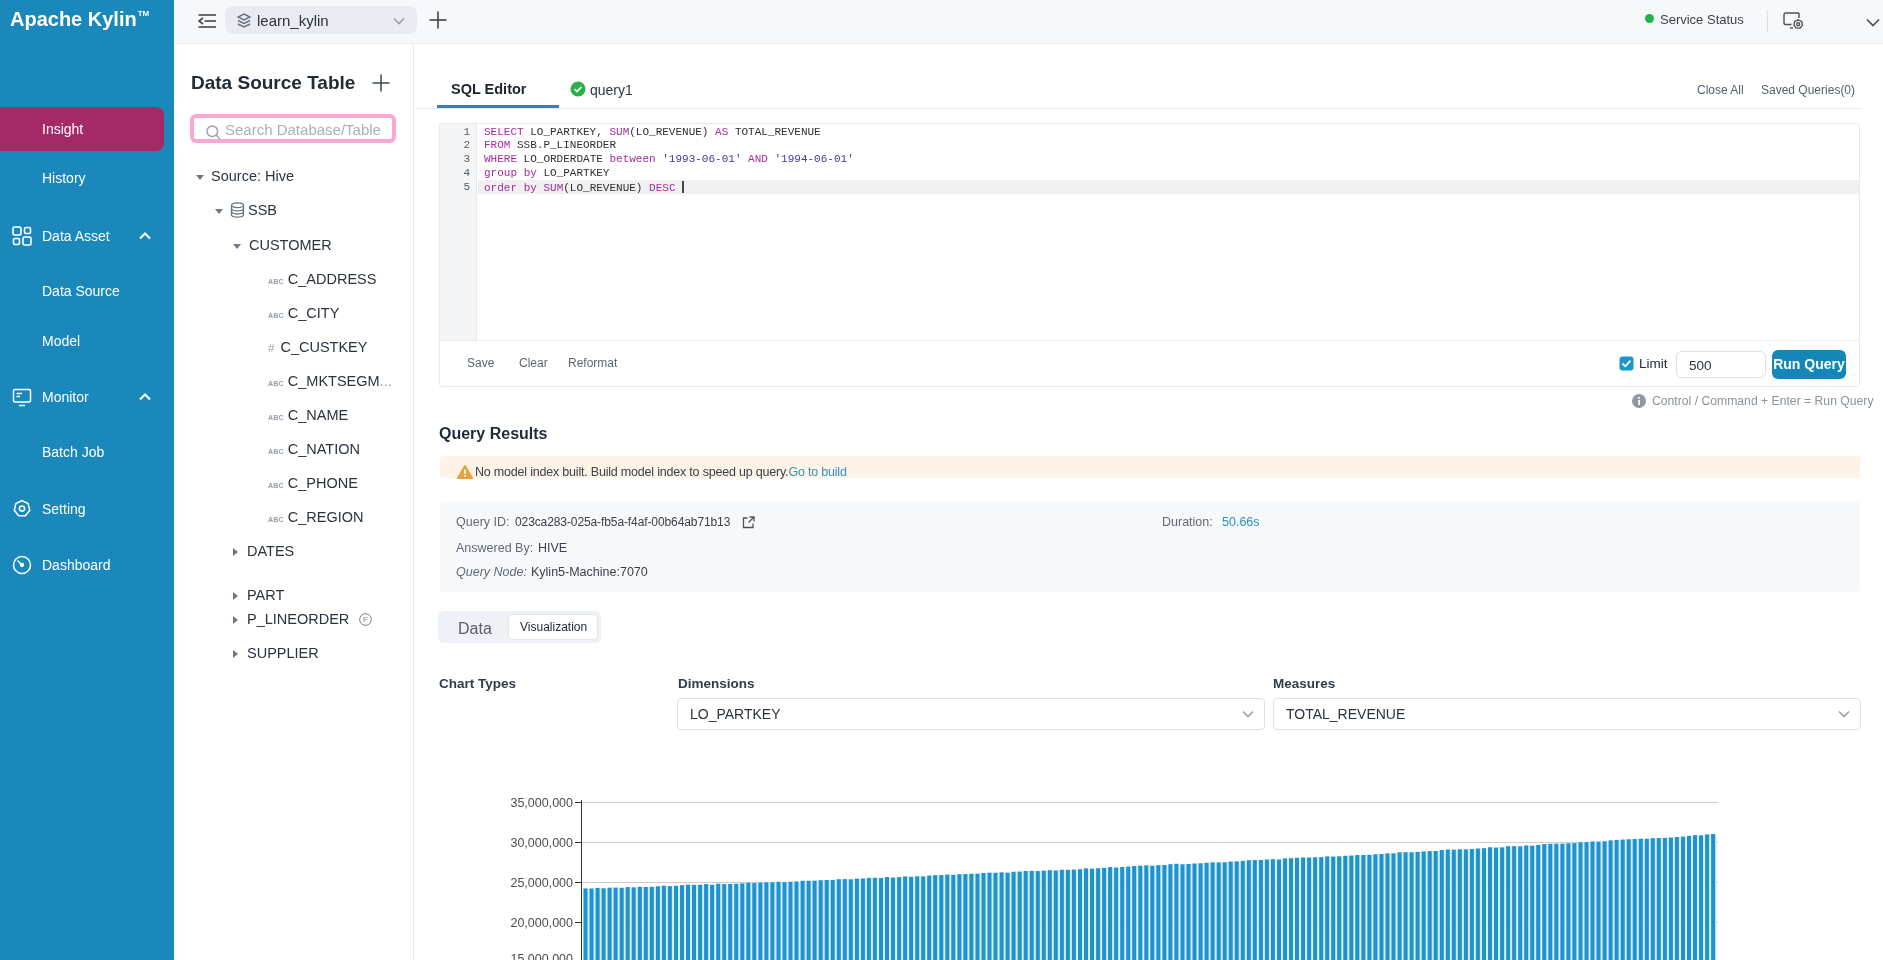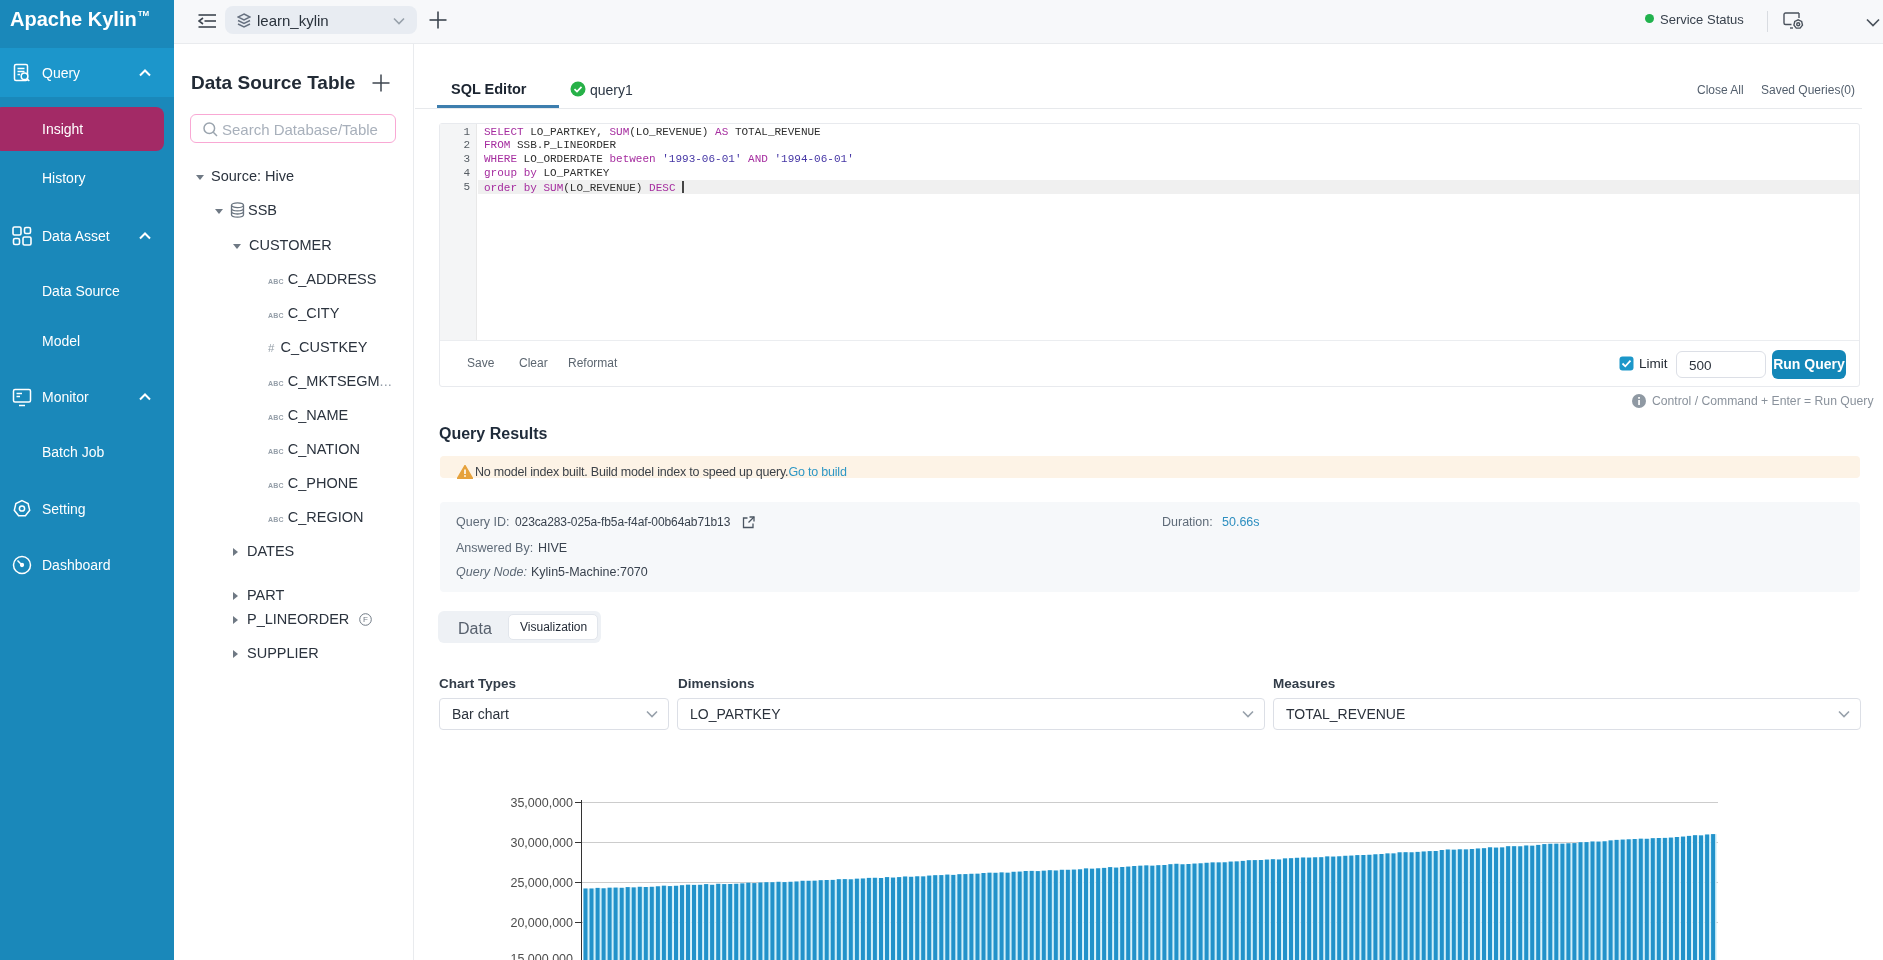--- a/index.html
+++ b/index.html
@@ -19,21 +19,21 @@
 .subrow .txt { position:absolute; left:42px; top:50%; transform:translateY(-50%); font-size:14px; }
 #insight-pill { position:absolute; left:-6px; top:107px; width:170px; height:44px; background:#a32a66; border-radius:8px; }
 #insight-pill .txt { position:absolute; left:48px; top:50%; transform:translateY(-50%); font-size:14px; color:#fff; }
 
 #topbar { position:absolute; left:174px; top:0; width:1709px; height:44px; background:#f7f8fa; border-bottom:1px solid #e9ebee; }
 #chip { position:absolute; left:51px; top:6px; width:192px; height:28px; background:#e8ecf2; border-radius:8px; }
 #chip .txt { position:absolute; left:32px; top:50%; transform:translateY(-50%); font-size:15px; color:#2a323c; }
 
 #tree { position:absolute; left:174px; top:44px; width:240px; height:916px; background:#fff; border-right:1px solid #e9ebee; }
 #tree h1 { position:absolute; left:17px; top:28px; font-size:19px; color:#222b36; }
-#searchbox { position:absolute; left:16px; top:70px; width:206px; height:29px; border:1px solid #f9a8d4; border-radius:6px; background:#fff; }
+#searchbox { position:absolute; left:16px; top:70px; width:206px; height:29px; border:4px solid #f9a8d4; border-radius:6px; background:#fff; }
 #searchbox .ph { position:absolute; left:31px; top:50%; transform:translateY(-50%); font-size:15px; color:#a8b0bb; }
 .trow { position:absolute; height:22px; font-size:14.5px; color:#2b333e; white-space:nowrap; }
 .caret-d { width:0; height:0; border-left:4.5px solid transparent; border-right:4.5px solid transparent; border-top:5.5px solid #6f7984; display:inline-block; }
 .caret-r { width:0; height:0; border-top:4.5px solid transparent; border-bottom:4.5px solid transparent; border-left:5.5px solid #6f7984; display:inline-block; }
 .abc { font-size:7px; font-weight:bold; color:#949ea8; letter-spacing:0.2px; }
 
 #main { position:absolute; left:415px; top:44px; width:1468px; height:916px; background:#fff; }
 #editor { position:absolute; left:24px; top:79px; width:1421px; height:264px; border:1px solid #e8eaee; border-radius:3px; }
 #gutter { position:absolute; left:0; top:0; width:37px; height:217px; background:#f4f5f6; border-right:1px solid #e8e8e8; }
 .lnum { position:absolute; left:0; width:30px; text-align:right; font-family:"Liberation Mono", monospace; font-size:11px; color:#555c63; }
@@ -46,34 +46,20 @@
 .dd { position:absolute; height:32px; border:1px solid #dcdfe6; border-radius:4px; background:#fff; }
 .dd .txt { position:absolute; left:12px; top:50%; transform:translateY(-50%); font-size:14px; color:#2b323c; }
 .dd svg { position:absolute; right:10px; top:50%; transform:translateY(-50%); }
 </style>
 </head>
 <body>
 <div id="root">
 
 <div id="sidebar">
   <div id="logo">Apache Kylin<sup>TM</sup></div>
-  <div class="mrow" style="top:48px; background:#1c96cb;">
-    <svg class="ic" width="20" height="20" viewBox="0 0 20 20" fill="none" stroke="#fff" stroke-width="1.5">
-      <rect x="2.5" y="1.5" width="13" height="16" rx="1.5"></rect>
-      <line x1="5.5" y1="5.5" x2="12.5" y2="5.5"></line>
-      <line x1="5.5" y1="8.5" x2="12.5" y2="8.5"></line>
-      <line x1="5.5" y1="11.5" x2="8" y2="11.5"></line>
-      <circle cx="12.5" cy="13.2" r="3.3" fill="#1c96cb"></circle>
-      <line x1="15" y1="15.7" x2="17.3" y2="18"></line>
-    </svg>
-    <span class="txt">Query</span>
-    <svg class="chv" width="12" height="8" viewBox="0 0 12 8" fill="none" stroke="#fff" stroke-width="2">
-          <polyline points="1,6.5 6,1.5 11,6.5"></polyline>
-        </svg>
-  </div>
   <div id="insight-pill">
         <span class="txt">Insight</span>
       </div>
   <div class="subrow" style="top:156px;">
         <span class="txt">History</span>
       </div>
   <div class="mrow" style="top:211px;">
     <svg class="ic" width="20" height="20" viewBox="0 0 20 20" fill="none" stroke="#fff" stroke-width="1.6">
       <rect x="1" y="1" width="8" height="8" rx="1.5"></rect>
       <rect x="12.5" y="1.5" width="6" height="6" rx="1.5"></rect>
@@ -274,26 +260,20 @@
     <span class="abs" style="left:782px; top:13px; font-size:12.5px; color:#2e8fc0;">50.66s</span>
   </div>
 
   <div class="abs" style="left:23px; top:567px; width:163px; height:32px; background:#eef1f5; border-radius:6px;">
     <span class="abs" style="left:20px; top:9px; font-size:16px; color:#57606d;">Data</span>
     <div class="abs" style="left:70px; top:3px; width:90px; height:26px; background:#fff; border:1px solid #e2e6ec; border-radius:5px;"></div>
     <span class="abs" style="left:82px; top:9px; font-size:12px; color:#242c38;">Visualization</span>
   </div>
 
   <span class="label-b abs" style="left:24px; top:632px;">Chart Types</span>
-  <div class="dd" style="left:24px; top:654px; width:230px;">
-        <span class="txt">Bar chart</span>
-    <svg width="12" height="8" viewBox="0 0 12 8" fill="none" stroke="#98a1ab" stroke-width="1.6">
-          <polyline points="1,1.5 6,6.5 11,1.5"></polyline>
-        </svg>
-      </div>
   <span class="label-b abs" style="left:263px; top:632px;">Dimensions</span>
   <div class="dd" style="left:262px; top:654px; width:588px;">
         <span class="txt">LO_PARTKEY</span>
     <svg width="12" height="8" viewBox="0 0 12 8" fill="none" stroke="#98a1ab" stroke-width="1.6">
           <polyline points="1,1.5 6,6.5 11,1.5"></polyline>
         </svg>
       </div>
   <span class="label-b abs" style="left:858px; top:632px;">Measures</span>
   <div class="dd" style="left:858px; top:654px; width:588px;">
         <span class="txt">TOTAL_REVENUE</span>

